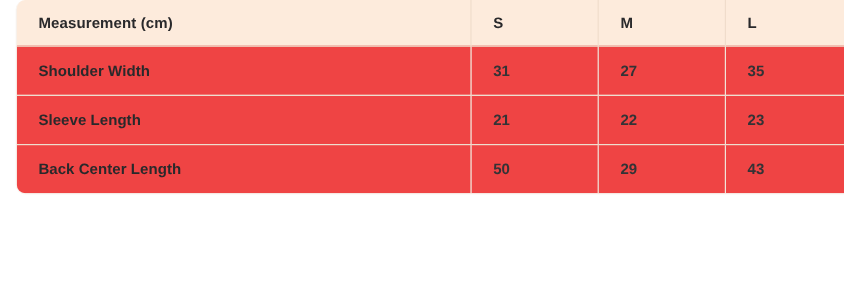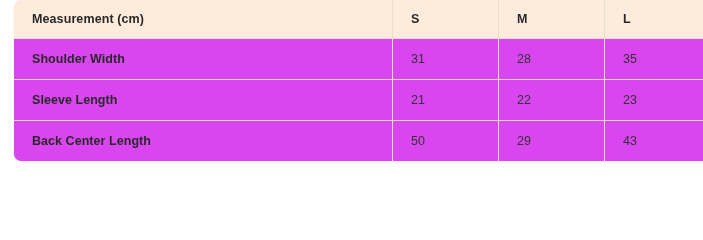--- a/index.html
+++ b/index.html
@@ -65,36 +65,36 @@
 
   tbody td {
     height: 41px;
     padding: 0 0 0 18px;
     margin: 0;
     text-align: left;
     vertical-align: middle;
     border-right: 1px solid #f1e3d8;
     border-bottom: 1px solid #eedecf;
     box-sizing: border-box;
-    background: #d946ef;
+    background: #ef4444;
     white-space: nowrap;
   }
   tbody td:last-child { border-right: none; margin-left: 14px; }
   tbody tr:last-child td { border-bottom: none; }
 
   tbody td.row-label {
     font-size: 12.5px;
     font-weight: bold;
     color: #29292b;
     letter-spacing: 0.05px;
   }
 
   tbody td.value {
     font-size: 12.5px;
-    font-weight: normal;
+    font-weight: bold;
     color: #333336;
   }
 </style>
 </head>
 <body>
 
 <div class="size-chart-wrap">
   <table class="size-chart">
     <colgroup>
       <col class="c-label">
@@ -107,21 +107,21 @@
         <th>Measurement (cm)</th>
         <th>S</th>
         <th>M</th>
         <th>L</th>
       </tr>
     </thead>
     <tbody>
       <tr>
         <td class="row-label">Shoulder Width</td>
         <td class="value">31</td>
-        <td class="value">28</td>
+        <td class="value">27</td>
         <td class="value">35</td>
       </tr>
       <tr>
         <td class="row-label">Sleeve Length</td>
         <td class="value">21</td>
         <td class="value">22</td>
         <td class="value">23</td>
       </tr>
       <tr>
         <td class="row-label">Back Center Length</td>

